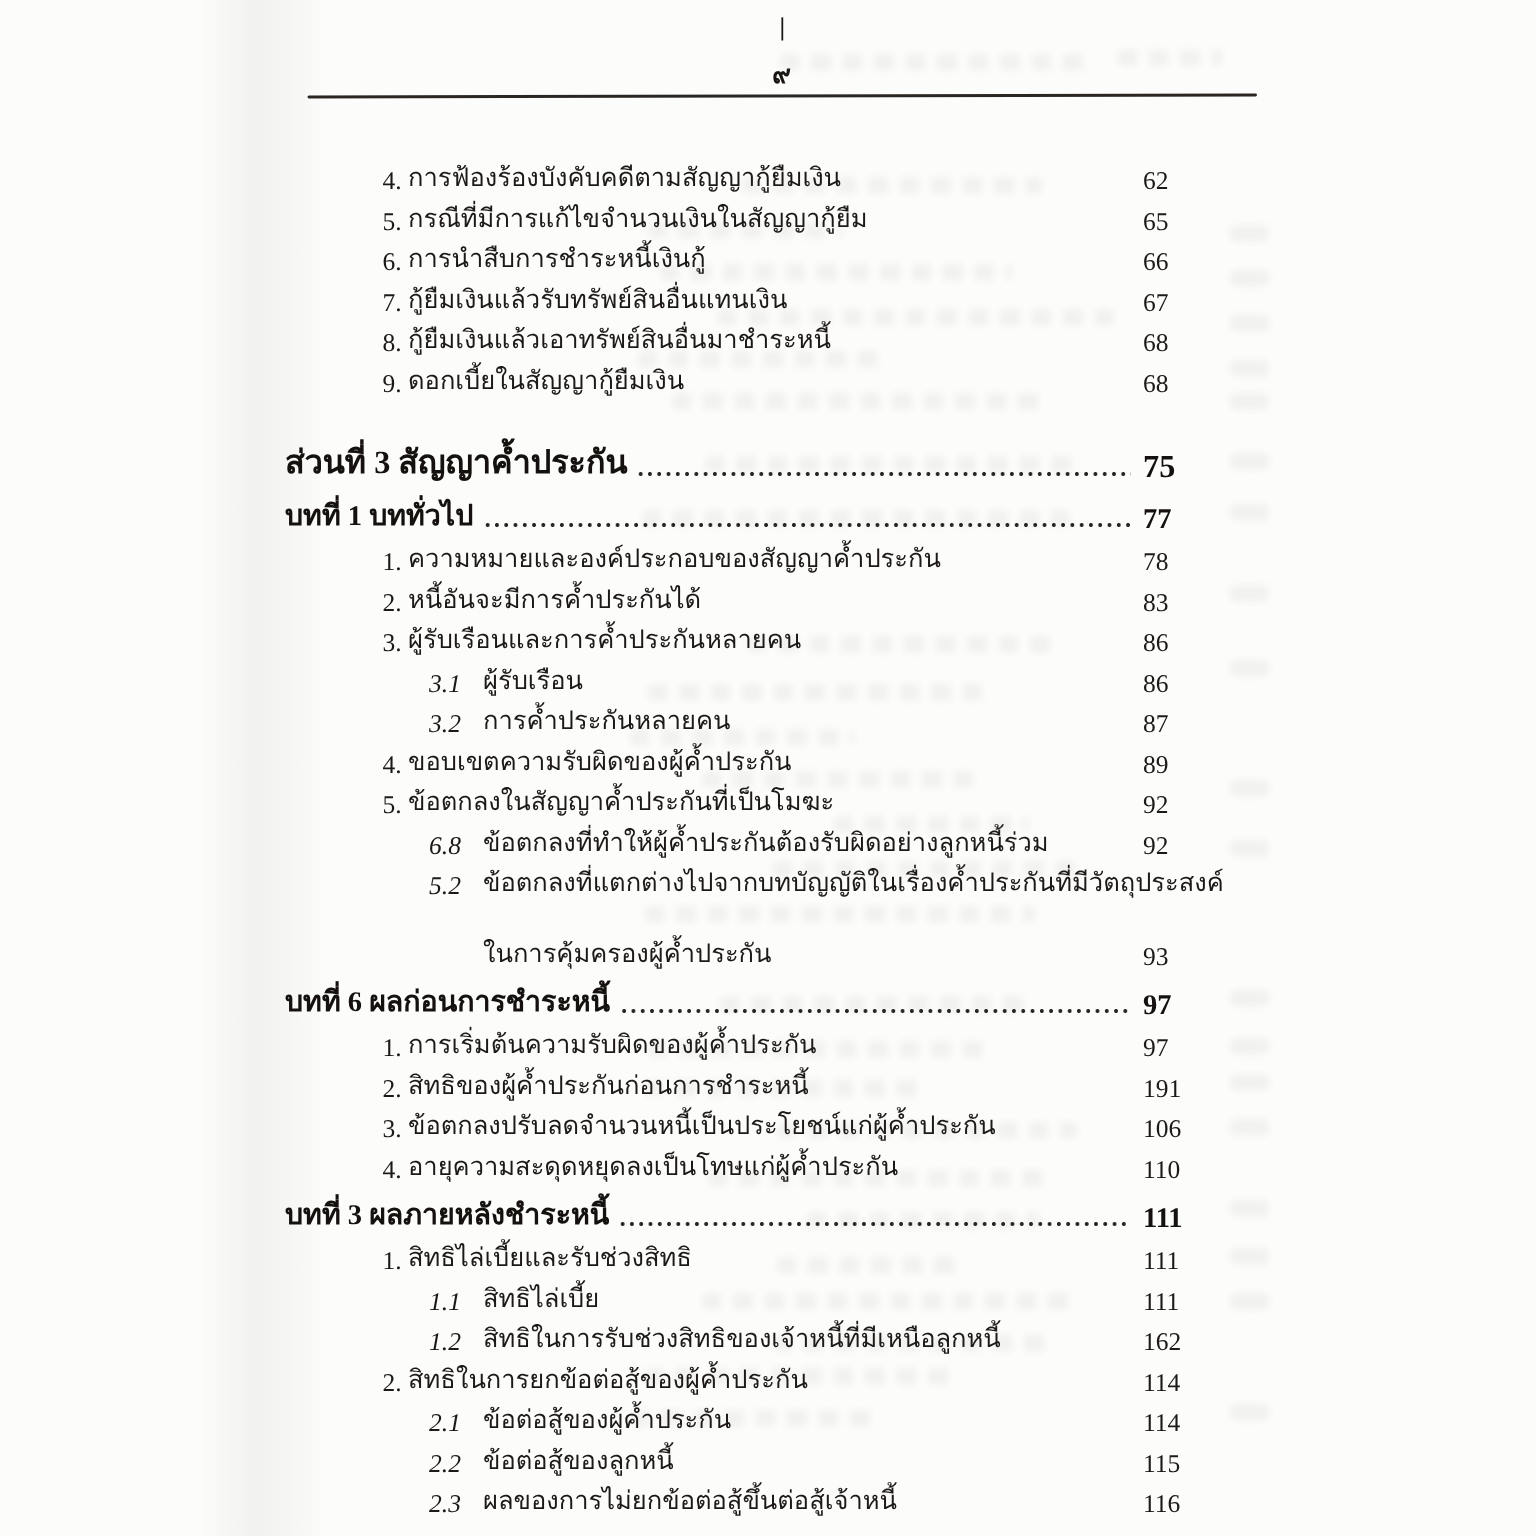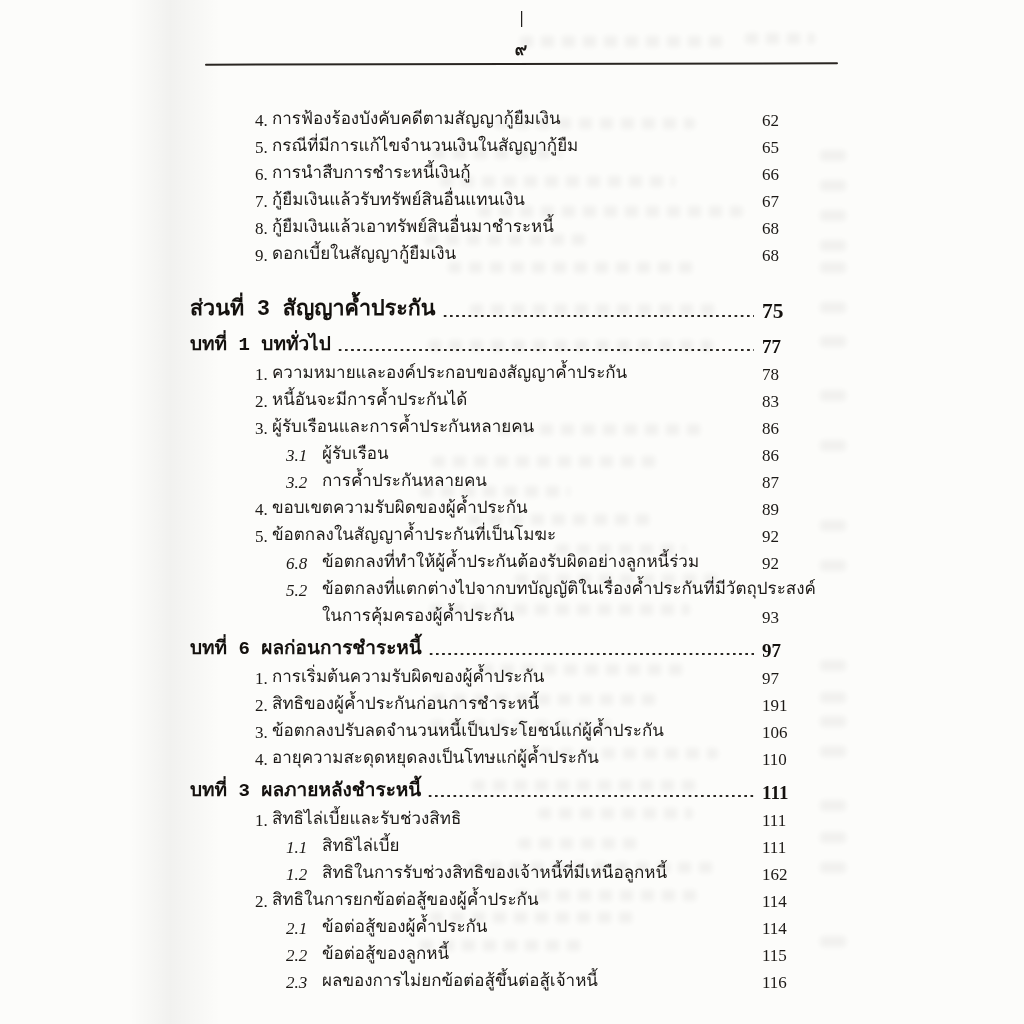--- a/index.html
+++ b/index.html
@@ -26,33 +26,33 @@
     position:absolute;top:63px;left:205px;width:633px;height:2px;
     background:#2a2622;transform:rotate(-0.12deg);border-radius:1px;
   }
   .scales{width:32px;height:28px;flex:0 0 auto;display:block;}
   
   #toc{
     position:absolute;top:104px;left:190px;width:618px;
   }
   .row{display:flex;align-items:flex-end;}
   .row .num{flex:0 0 auto;}
-  .row .label{flex:0 0 auto;white-space:nowrap;font-family:Liberation Mono, monospace;}
+  .row .label{flex:0 0 auto;white-space:nowrap;}
   .row .spacer{flex:1 1 auto;}
   .row .leader{
     flex:1 1 auto;height:6px;margin:0 8px 6px 6px;
     background-image:radial-gradient(circle,#2a2722 1.15px,rgba(0,0,0,0) 1.5px);
     background-size:6.2px 4px;background-repeat:repeat-x;background-position:0 100%;
   }
   .row .page{flex:0 0 46px;text-align:left;}
   .row.item{height:27px;font-size:17px;padding-left:65px;}
   .row.item .num{width:17px;}
   .row.subitem{height:27px;font-size:17px;padding-left:96px;}
   .row.subitem .num{width:36px;font-style:italic;}
-  .row.cont{height:27px;font-size:17px;padding-left:132px;}
+  .row.cont{height:27px;font-size:17px;padding-left:132px;margin-top:20px;}
   .row.section{height:36px;margin-top:22px;font-size:21.5px;font-weight:700;color:#14110e;}
   .row.chapter{height:32px;margin-top:2px;font-size:19px;font-weight:700;color:#14110e;}
   .row.section .page,.row.chapter .page{font-weight:700;}
   
   .ghost{
     position:absolute;height:11px;border-radius:4px;
     background:repeating-linear-gradient(90deg,rgba(70,66,60,0.55) 0 13px,rgba(70,66,60,0) 13px 21px);
     filter:blur(2.4px);opacity:0.10;pointer-events:none;
   }
   .ghost.numcol{width:26px;background:rgba(70,66,60,0.55);}

